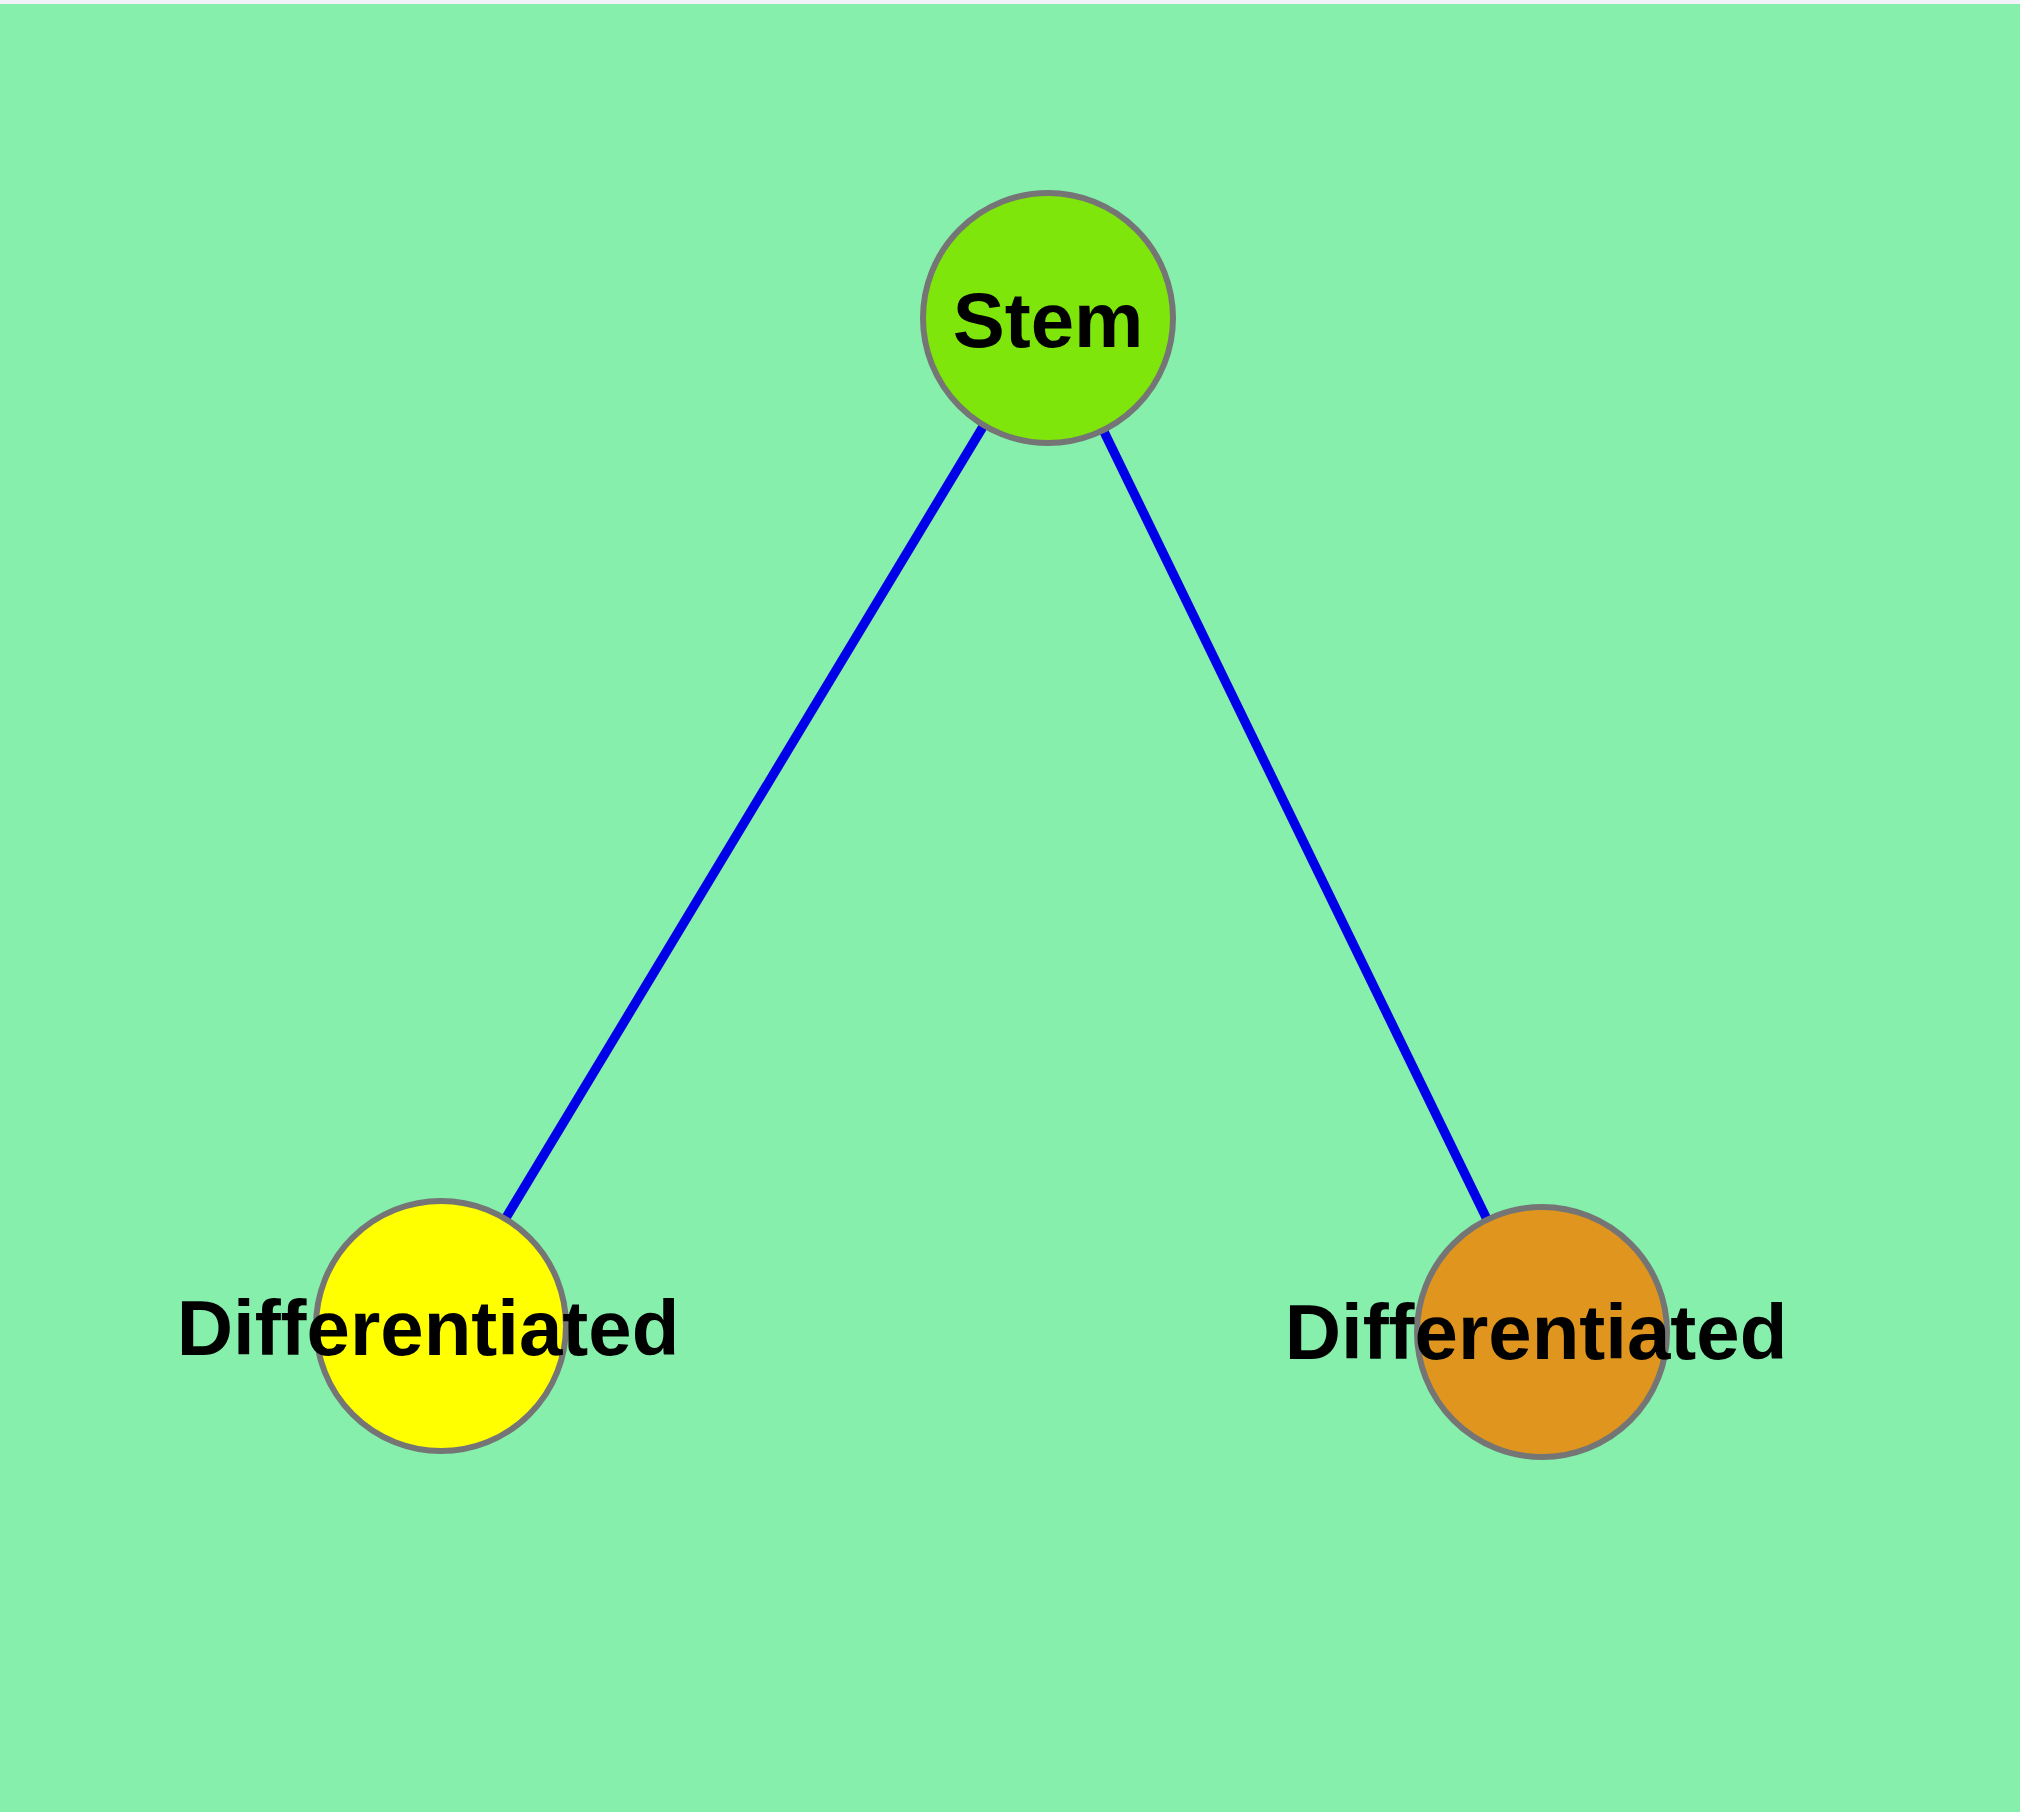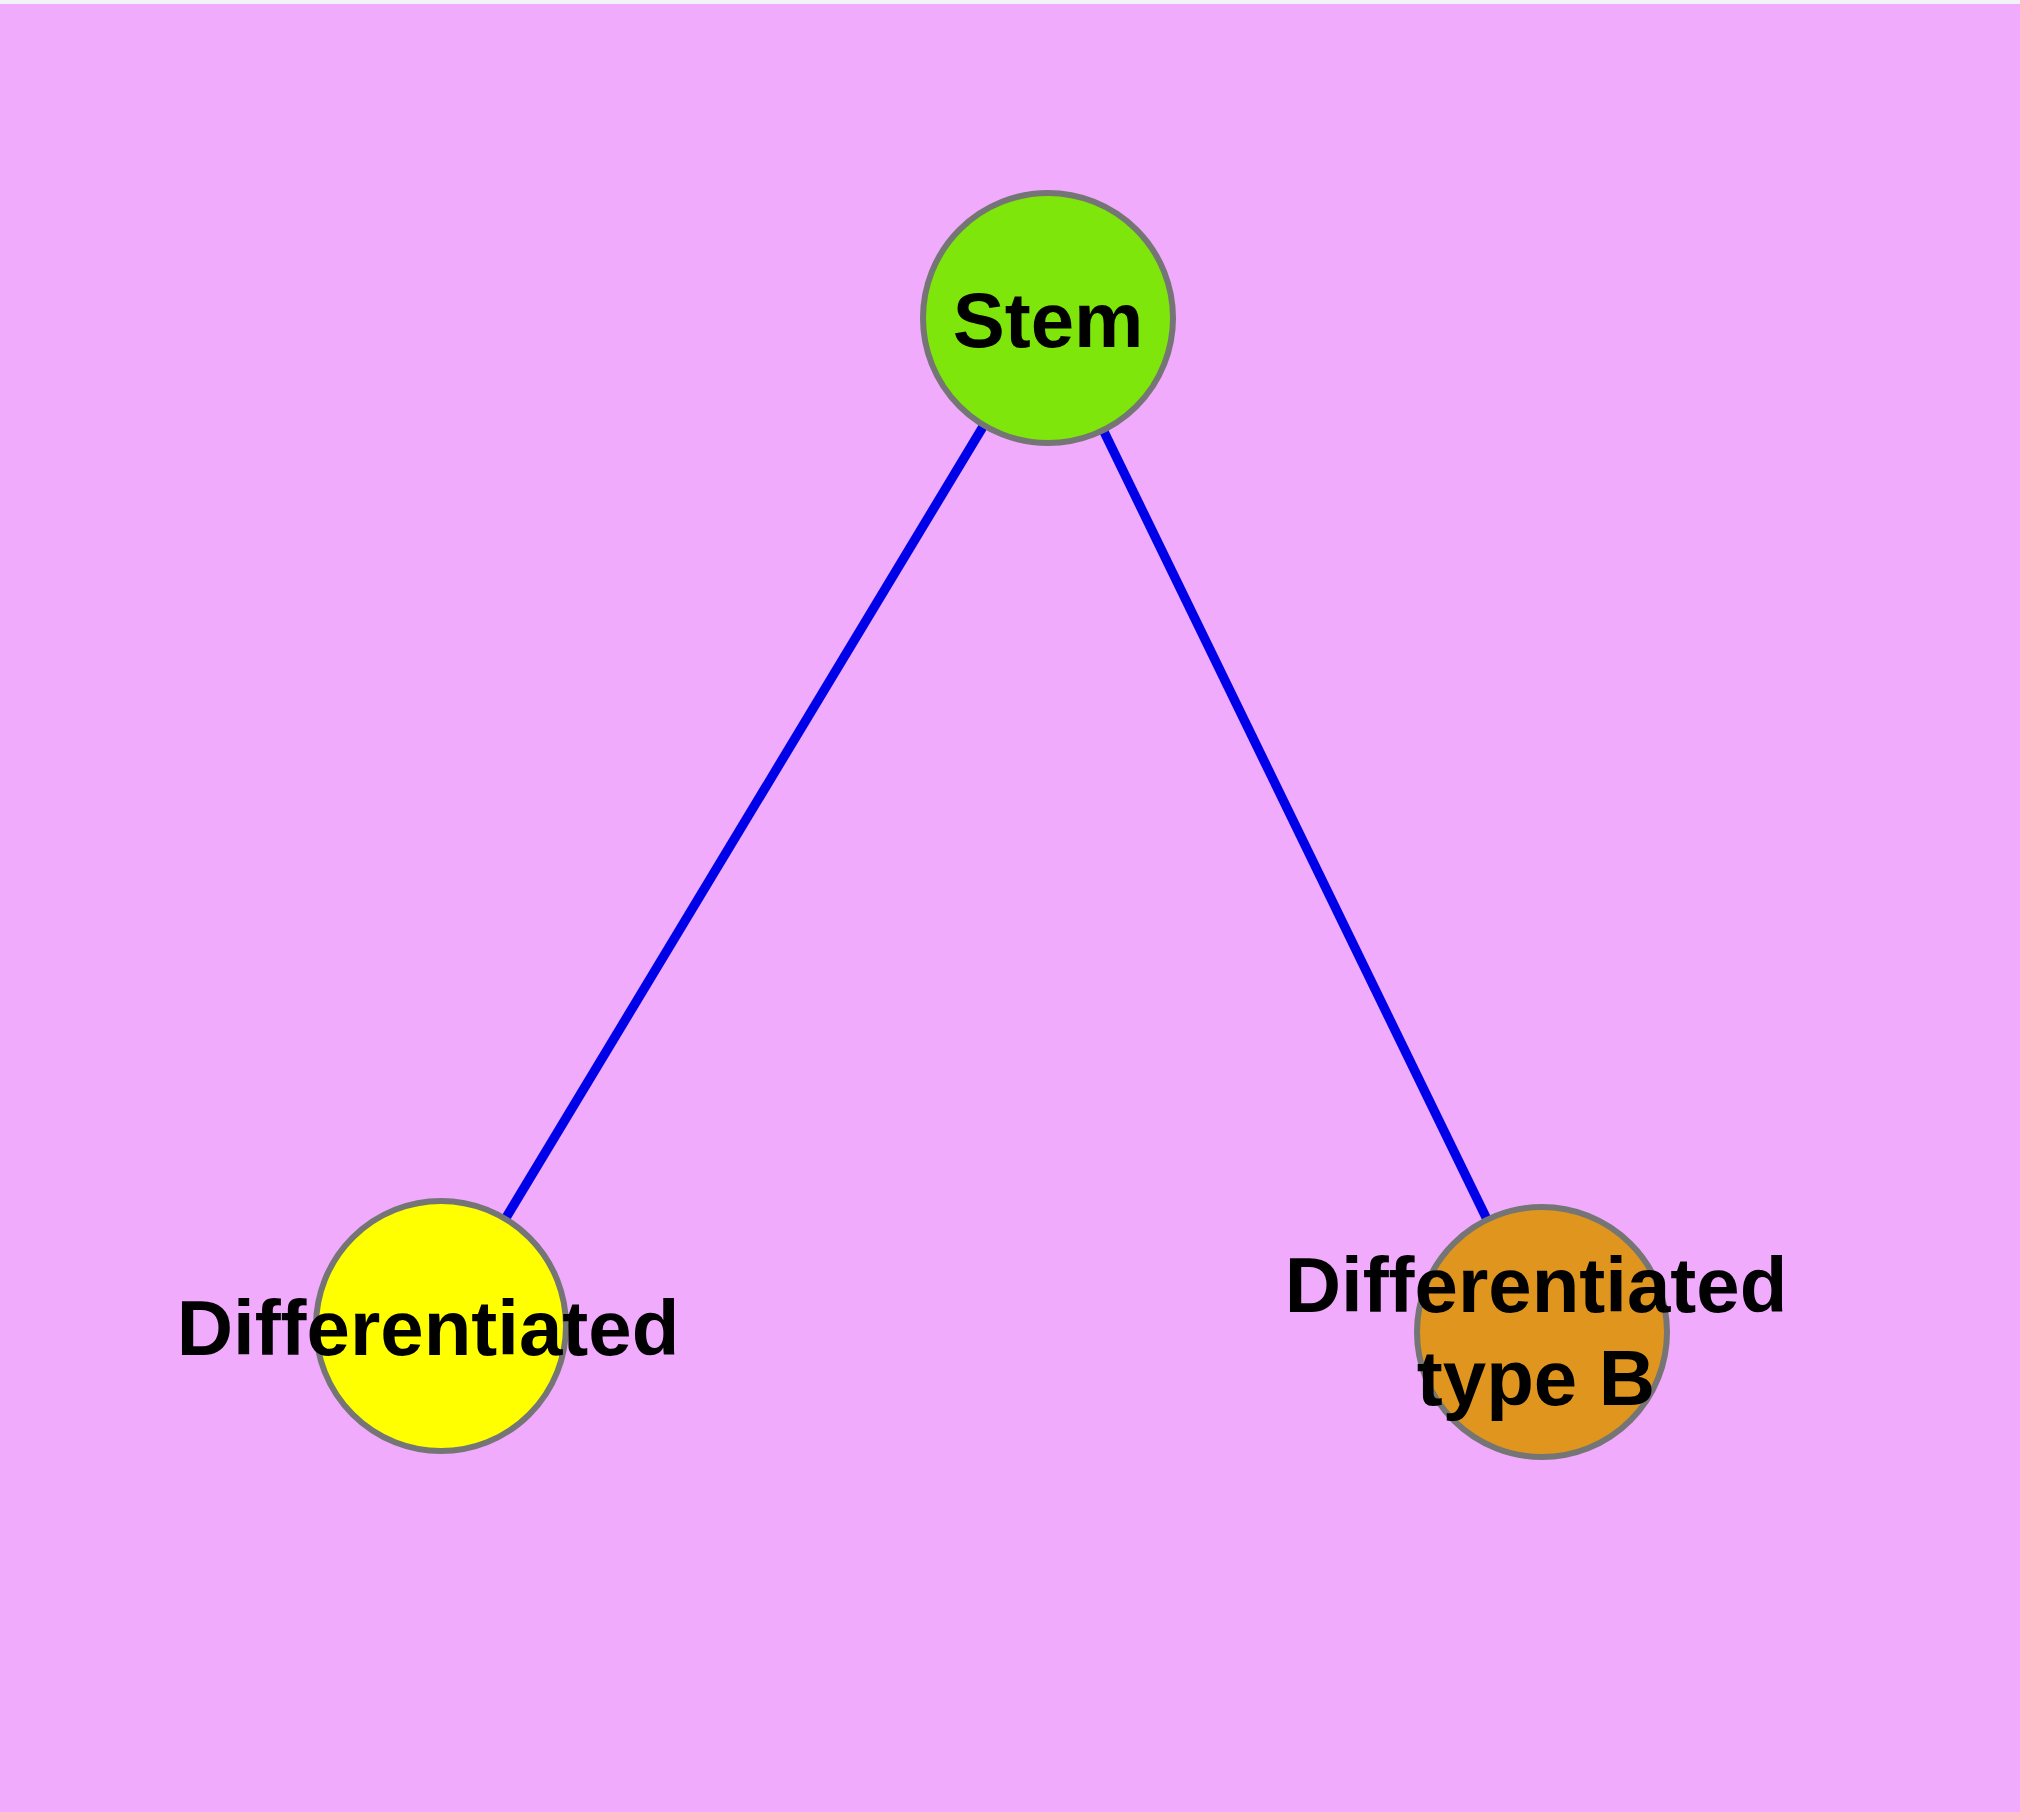--- a/index.html
+++ b/index.html
@@ -61,21 +61,21 @@
     cursor: default;
   }
 
   .label-stem   { left: 1048px; top: 320px;  }
   .label-type-a { left: 428px;  top: 1328px; }
   .label-type-b { left: 1536px; top: 1332px; }
 </style>
 </head>
 <body>
 
-<div class="canvas" style="background: #f0abfc;">
+<div class="canvas" style="background: #86efac;">
 
   <div class="top-edge" style="background: rgb(242, 242, 251);"></div>
 
   <svg class="edges-layer" viewBox="0 0 2384 2138" xmlns="http://www.w3.org/2000/svg">
     <line class="edge" x1="1237" y1="375" x2="520" y2="1564" stroke="#0000E8" stroke-width="11"></line>
     <line class="edge" x1="1237" y1="375" x2="1819" y2="1572" stroke="#0000E8" stroke-width="11"></line>
   </svg>
 
   <div class="node node-stem" style="background: rgb(126, 230, 10); border-color: rgb(117, 117, 117);"></div>
 
@@ -86,17 +86,16 @@
   <div class="node-label label-stem" style="color: rgb(0, 0, 0);">
     <div>Stem</div>
   </div>
 
   <div class="node-label label-type-a" style="color: rgb(0, 0, 0);">
     <div>Differentiated</div>
   </div>
 
   <div class="node-label label-type-b" style="color: rgb(0, 0, 0);">
     <div>Differentiated</div>
-    <div>type B</div>
   </div>
 
 </div>
 
 
 </body></html>

